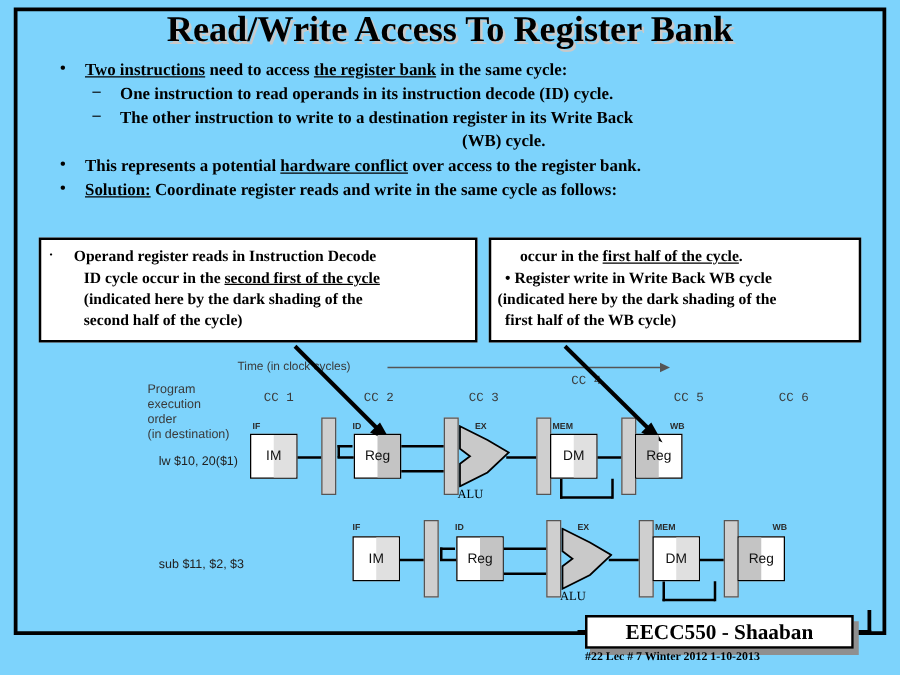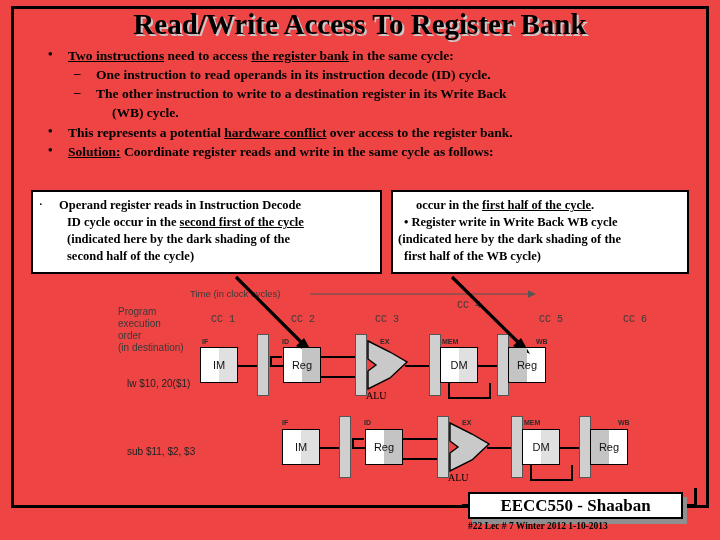--- a/index.html
+++ b/index.html
@@ -1,35 +1,35 @@
 <!DOCTYPE html>
 <html><head>
 <meta charset="utf-8">
 <style>
   html,body{margin:0;padding:0;background:#ffffff;}
   body{width:720px;height:540px;overflow:hidden;font-family:"Liberation Serif",serif;}
-  #slide{position:relative;width:720px;height:540px;background:#ef4444;}
+  #slide{position:relative;width:720px;height:540px;background:#7dd3fc;}
 
   
   .frame{position:absolute;left:11px;top:6px;width:698px;height:502px;border:3px solid #000;box-sizing:border-box;}
 
   
   .title{position:absolute;left:0;top:8px;width:720px;text-align:center;
          font-family:"Liberation Serif",serif;font-weight:bold;font-size:29px;
          letter-spacing:0px;color:#000;text-shadow:2px 2px 0 #c9c9c9;}
 
   
   .bullets{position:absolute;left:34px;top:46px;width:660px;
            font-family:"Liberation Serif",serif;font-weight:bold;font-size:13.5px;color:#000;line-height:1.42;}
   .b1{position:relative;padding-left:34px;}
   .b2{position:relative;padding-left:62px;}
   .dot{position:absolute;left:14px;top:-1px;font-size:13px;}
   .dash{position:absolute;left:40px;top:-1px;font-size:13px;}
   .u{text-decoration:underline;}
-  .cont{padding-left:78px;}
+  .cont{padding-left:78px;text-align:center;}
 
   
   .ebox{position:absolute;border:2px solid #000;background:#fff;box-sizing:border-box;
         font-family:"Liberation Serif",serif;font-weight:bold;font-size:12.5px;line-height:1.36;color:#000;}
   .eboxL{left:31px;top:190px;width:351px;height:84px;padding:5px 6px 0 4px;}
   .eboxR{left:391px;top:190px;width:298px;height:84px;padding:5px 5px 0 5px;}
   .eboxL .line{white-space:nowrap;}
   .eboxR .line{white-space:nowrap;}
   .ind2{padding-left:22px;}
   .ind3{padding-left:30px;}
@@ -146,21 +146,21 @@
     <div class="dtext" style="left:0px;top:42px;">order</div>
     <div class="dtext" style="left:0px;top:54px;">(in destination)</div>
 
     <div class="cc" style="left:76px;top:26px;">CC 1</div>
     <div class="cc" style="left:156px;top:26px;">CC 2</div>
     <div class="cc" style="left:240px;top:26px;">CC 3</div>
     <div class="cc" style="left:322px;top:12px;">CC 4</div>
     <div class="cc" style="left:404px;top:26px;">CC 5</div>
     <div class="cc" style="left:488px;top:26px;">CC 6</div>
 
-    <div class="instr" style="left:9px;top:90px;">lw $10, 20($1)</div>
+    <div class="instr" style="left:9px;top:76px;">lw $10, 20($1)</div>
 
     <div class="stage" style="left:84px;top:50px;">IF</div>
     <div class="stage" style="left:164px;top:50px;">ID</div>
     <div class="stage" style="left:262px;top:50px;">EX</div>
     <div class="stage" style="left:324px;top:50px;">MEM</div>
     <div class="stage" style="left:418px;top:50px;">WB</div>
 
     <div class="wire" style="left:118px;top:77px;width:24px;height:1.6px;"></div>
     <div class="wire" style="left:152px;top:77px;width:16px;height:1.6px;"></div>
     <div class="wire" style="left:152px;top:68px;width:1.6px;height:10px;"></div>

